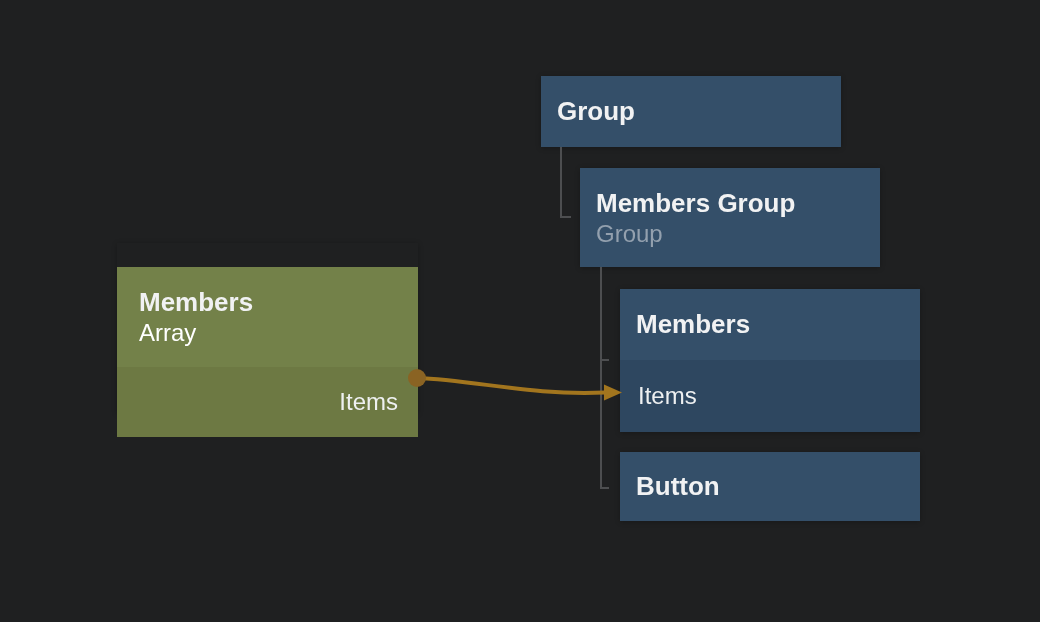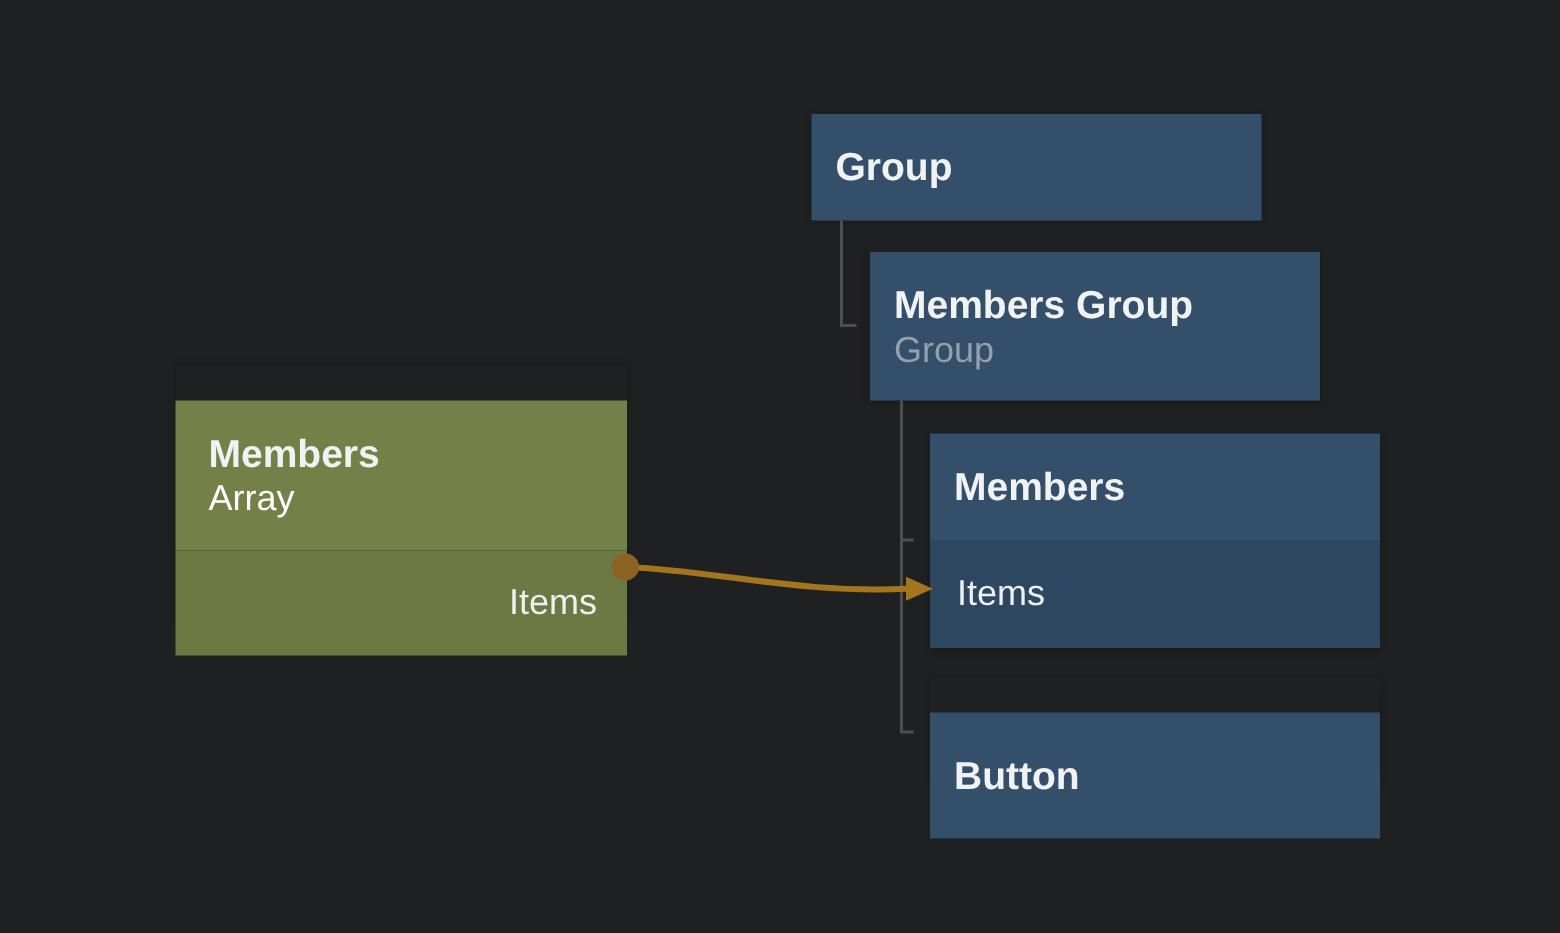--- a/index.html
+++ b/index.html
@@ -67,21 +67,21 @@
   #node-group .section { height: 71px; }
 
   #node-members-list { left: 580px; top: 168px; width: 300px; height: 99px; }
   #node-members-list .section { height: 99px; }
 
   #node-repeater     { left: 620px; top: 289px; width: 300px; height: 143px; }
   #node-repeater .section  { height: 71px; }
   #node-repeater .port-row { height: 72px; }
 
   #node-button       { left: 620px; top: 452px; width: 300px; height: 69px; }
-  #node-button .section { height: 84px; margin-top: 23px; }
+  #node-button .section { height: 69px; }
 
   #node-members      { left: 117px; top: 243px; width: 301px; height: 170px; }
   #node-members .section  { height: 100px; padding-left: 22px; }
   #node-members .port-row { height: 70px; }
 
   svg.overlay {
     position: absolute;
     left: 0; top: 0;
     width: 1040px;
     height: 622px;

